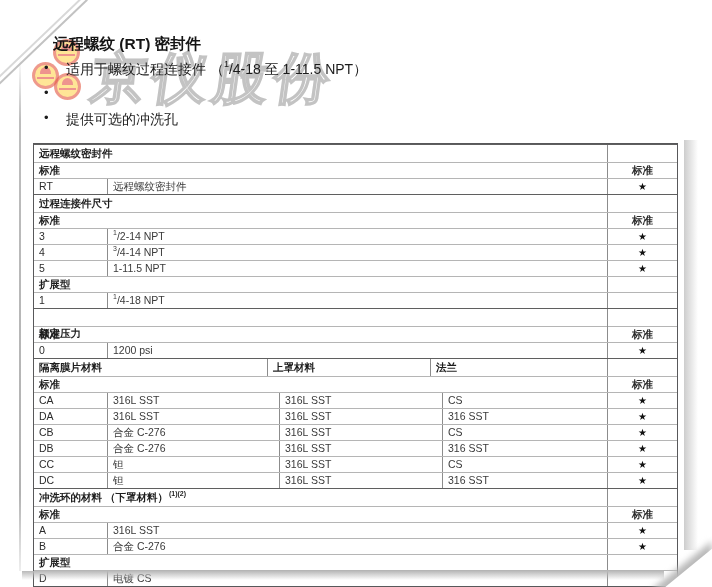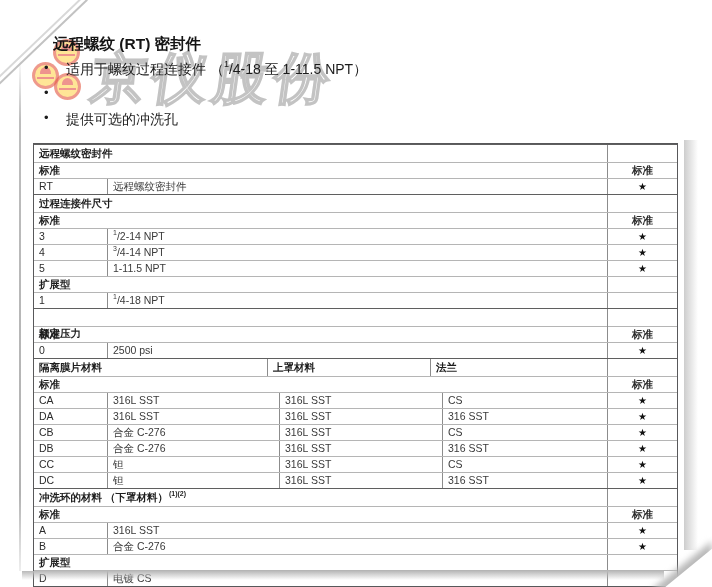--- a/index.html
+++ b/index.html
@@ -161,21 +161,21 @@
         <div class="trow section">
           <div class="tcell sec" style="grid-column: 1 / 5; margin-top: 24px;">额定压力</div>
           <div class="tcell right" style="grid-column: 5 / 6;"></div>
         </div>
         <div class="trow label">
           <div class="tcell lab" style="grid-column: 1 / 5;">标准</div>
           <div class="tcell right labr" style="grid-column: 5 / 6;">标准</div>
         </div>
         <div class="trow data2">
           <div class="tcell code" style="grid-column: 1 / 2;">0</div>
-          <div class="tcell val vline" style="grid-column: 2 / 5;">2500 psi</div>
+          <div class="tcell val vline" style="grid-column: 2 / 5;">1200 psi</div>
           <div class="tcell right star" style="grid-column: 5 / 6;">★</div>
         </div>
         <div class="trow section3">
           <div class="tcell sec" style="grid-column: 1 / 3;">隔离膜片材料</div>
           <div class="tcell sec vline" style="grid-column: 3 / 4;">上罩材料</div>
           <div class="tcell sec vline" style="grid-column: 4 / 5;">法兰</div>
           <div class="tcell right" style="grid-column: 5 / 6;"></div>
         </div>
         <div class="trow label">
           <div class="tcell lab" style="grid-column: 1 / 5;">标准</div>

